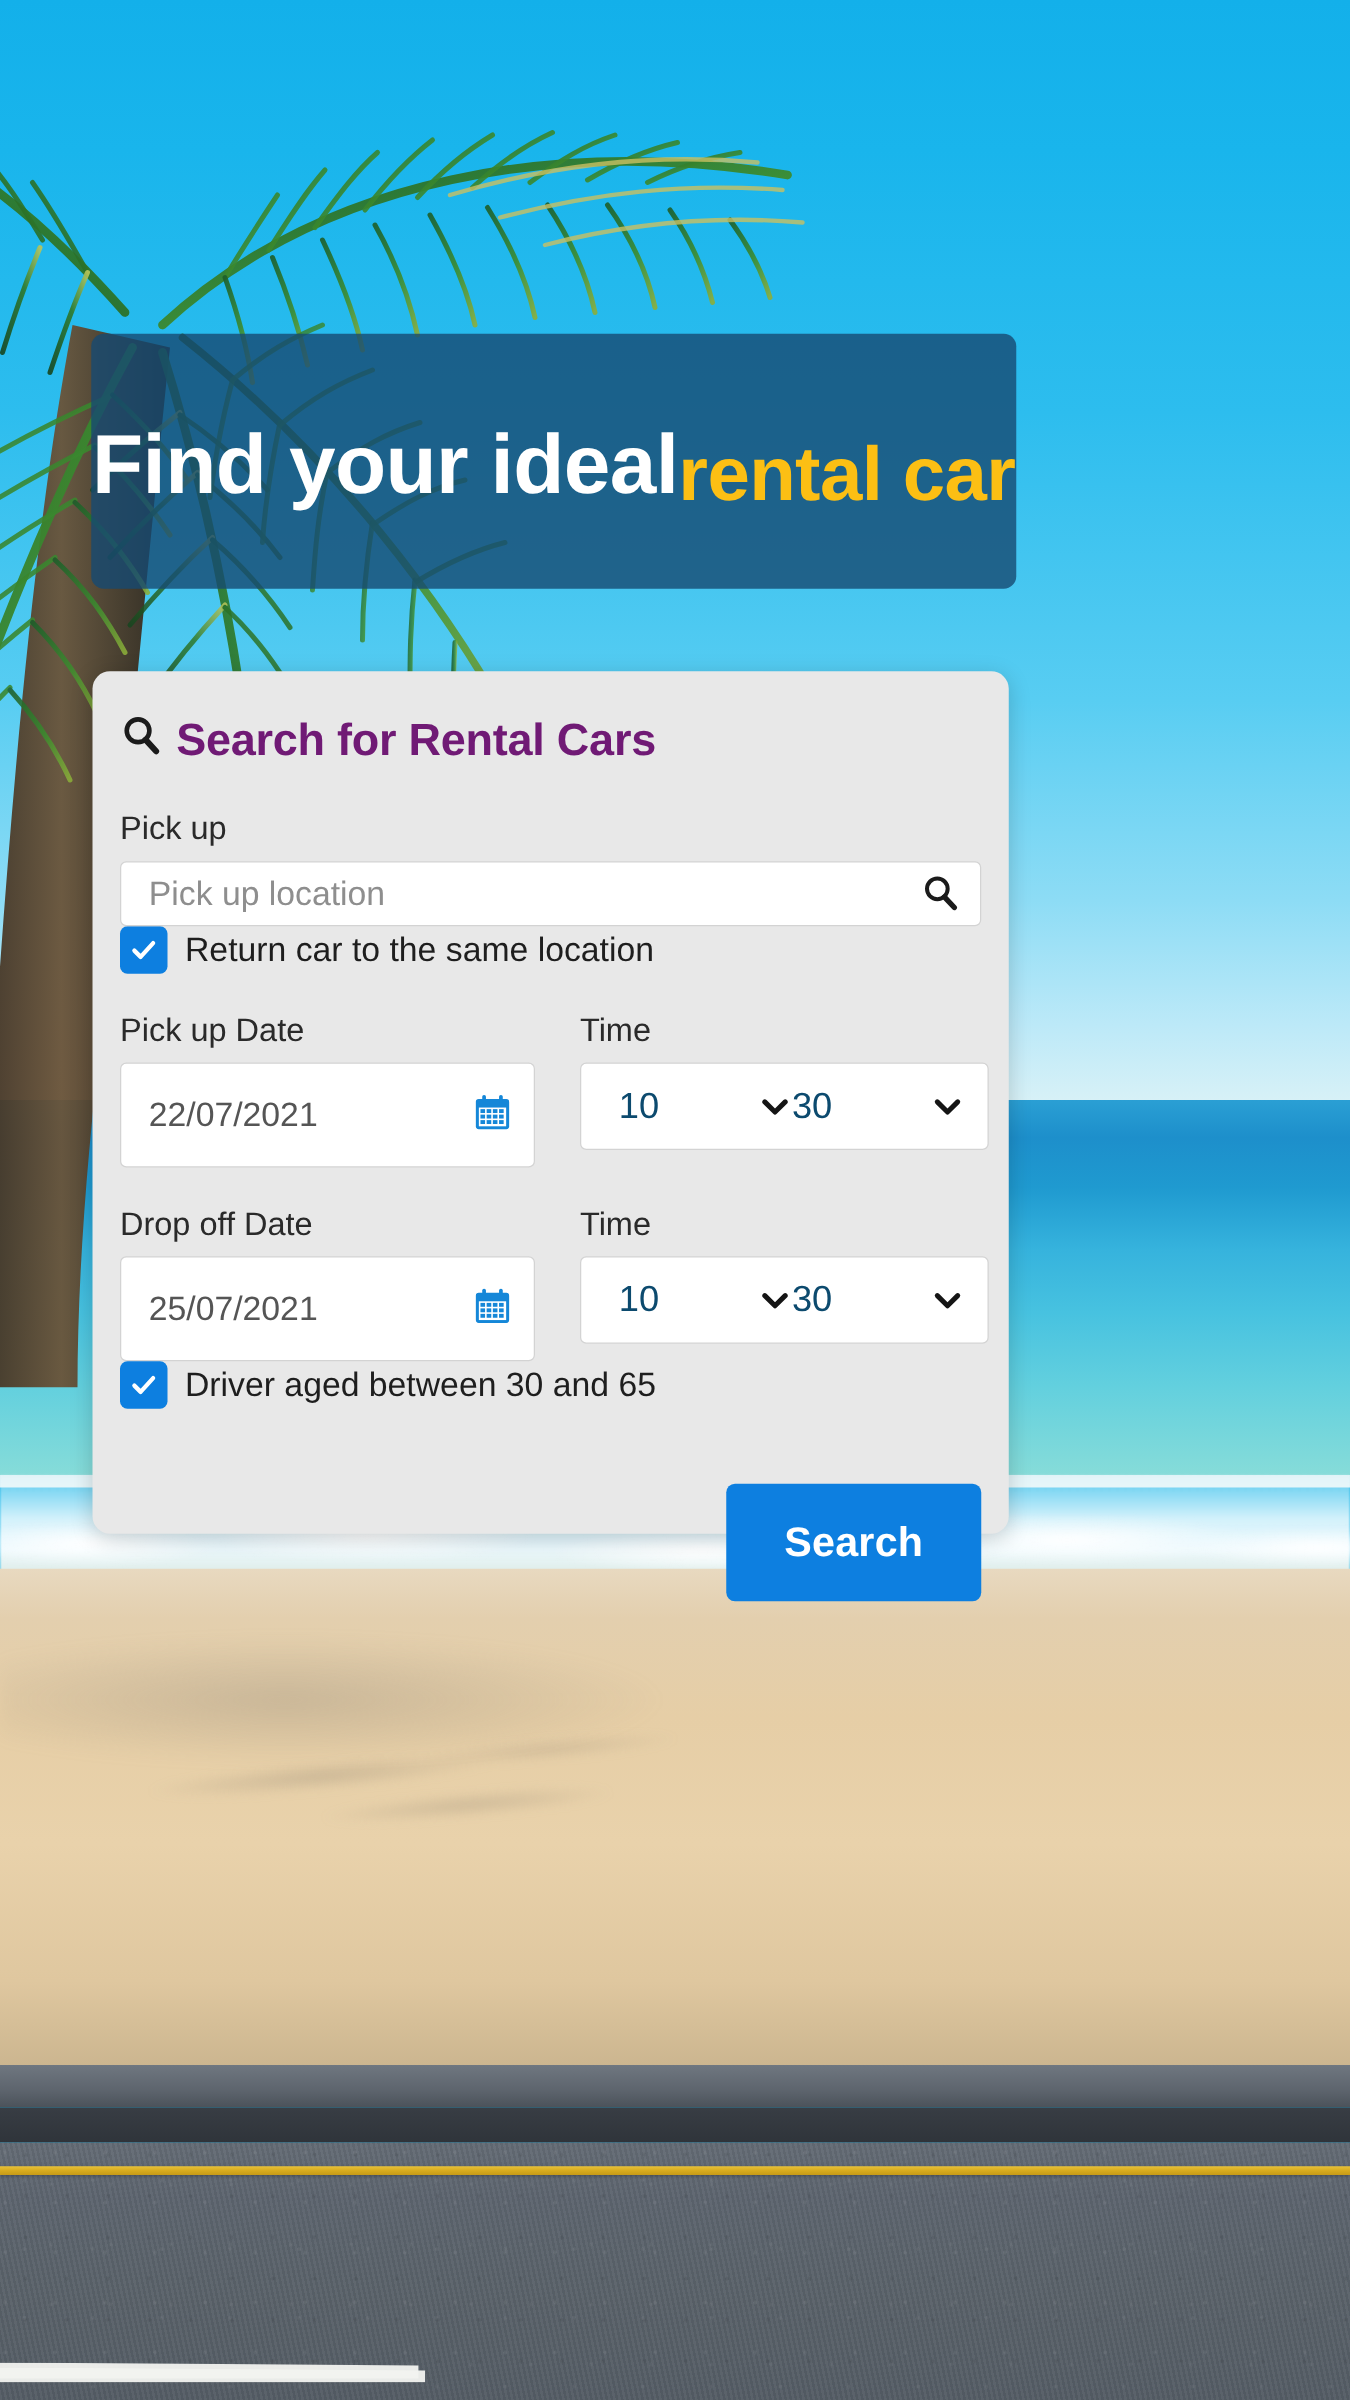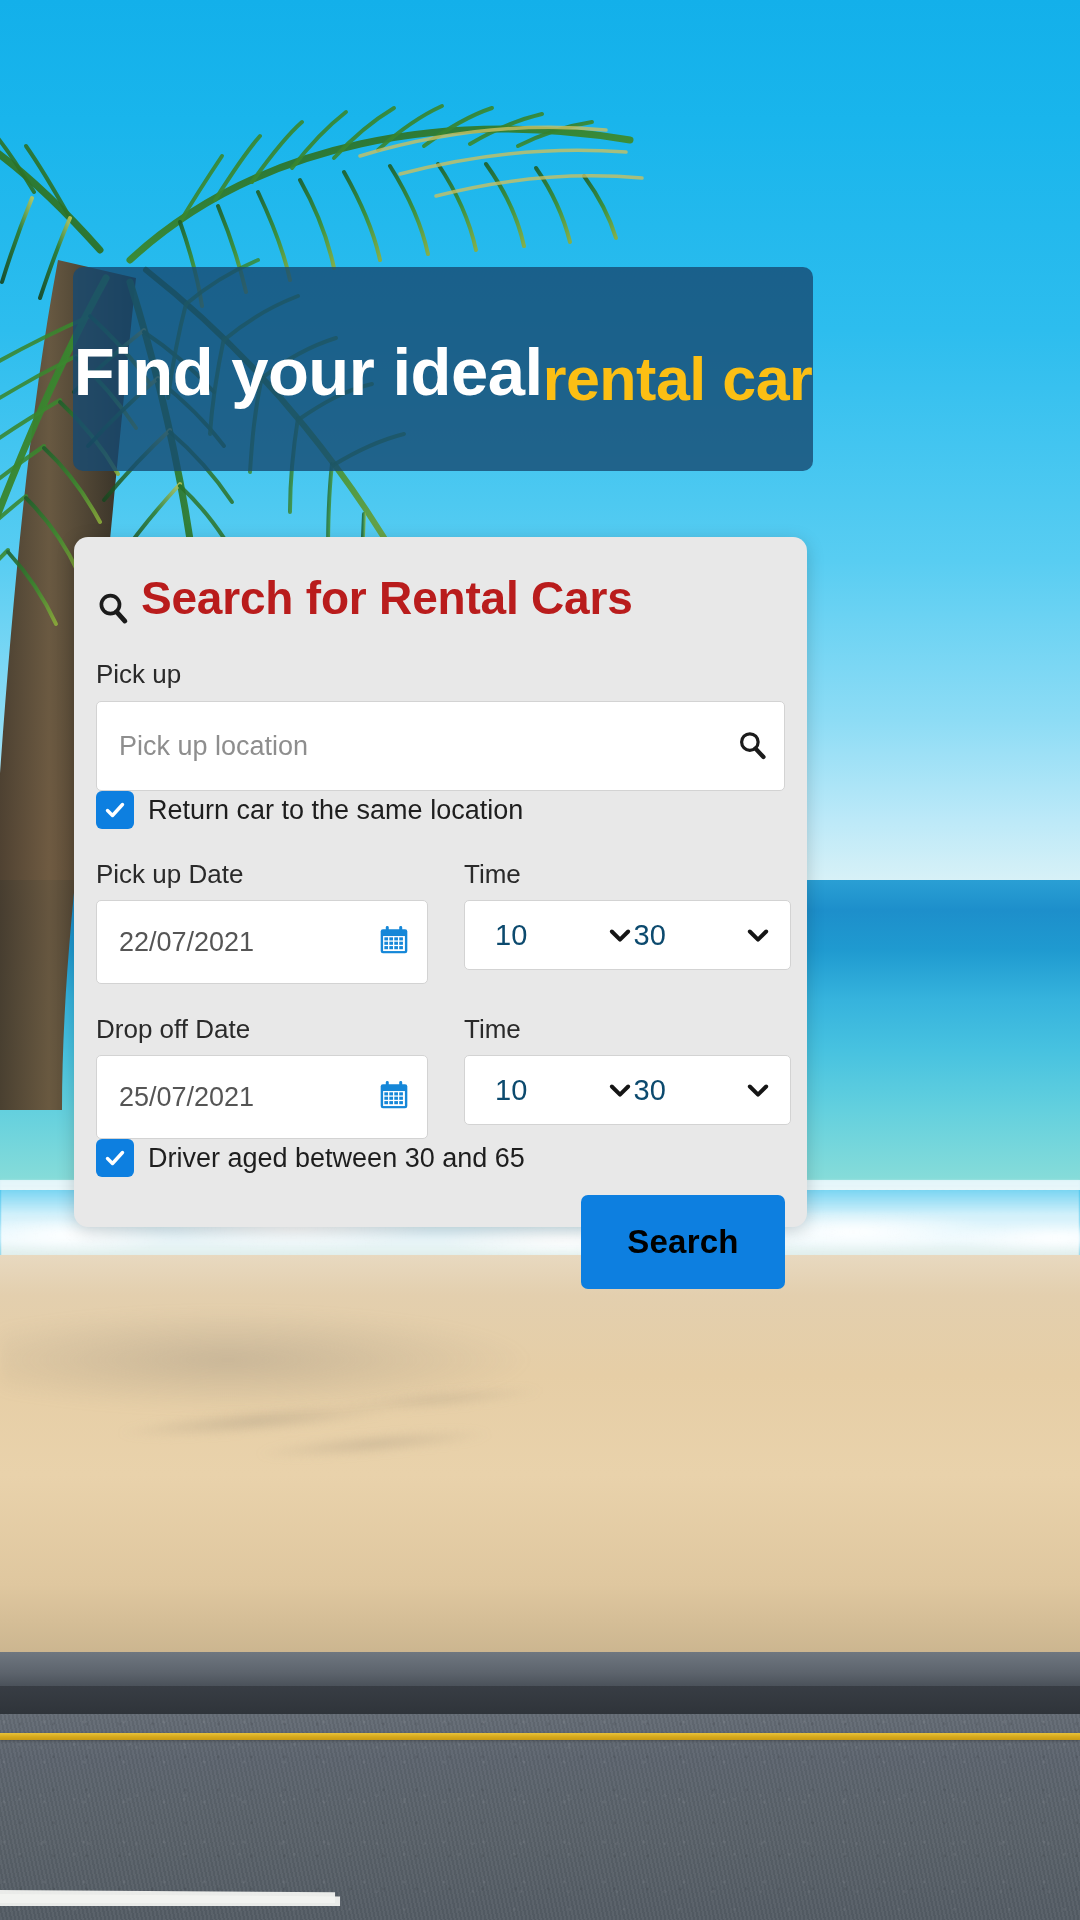--- a/index.html
+++ b/index.html
@@ -221,41 +221,41 @@
     width: 733px;
     height: 690px;
     background: #e8e8e8;
     border-radius: 14px;
     box-shadow: 0 4px 18px rgba(0,0,0,0.18);
     padding: 26px 22px 22px 22px;
   }
 
   .card-title {
     display: flex;
-    align-items: flex-end;
+    align-items: flex-start;
     gap: 11px;
-    font-size: 46px;
+    font-size: 36px;
     font-weight: 700;
-    color: #b91c1c;
+    color: #701a75;
     margin: 8px 0 0 0;
     letter-spacing: -0.2px;
   }
   .card-title .glyph { display: flex; align-items: center; }
 
   .field-label {
     font-size: 26px;
     color: #2a2a2a;
     margin-top: 34px;
     margin-bottom: 11px;
     font-weight: 400;
   }
 
   .input-wrap {
     position: relative;
-    height: 90px;
+    height: 52px;
     background: #ffffff;
     border: 1px solid #d3d3d3;
     border-radius: 5px;
     display: flex;
     align-items: center;
   }
   .input-wrap input {
     flex: 1;
     height: 100%;
     border: none;
@@ -347,28 +347,29 @@
 
   .search-row {
     display: flex;
     justify-content: flex-end;
     margin-top: 18px;
   }
   .search-btn {
     width: 204px;
     height: 94px;
     background: #0d7fe0;
-    color: #000000;
+    color: #ffffff;
     border: none;
     border-radius: 7px;
     font-family: "Liberation Sans", sans-serif;
     font-size: 33px;
     font-weight: 700;
     cursor: pointer;
     letter-spacing: 0.2px;
+    margin-top: 42px;
   }
 
   
   .home-indicator {
     position: absolute;
     left: 0;
     bottom: 14px;
     width: 340px;
     height: 12px;
     background: #f2f3f0;

